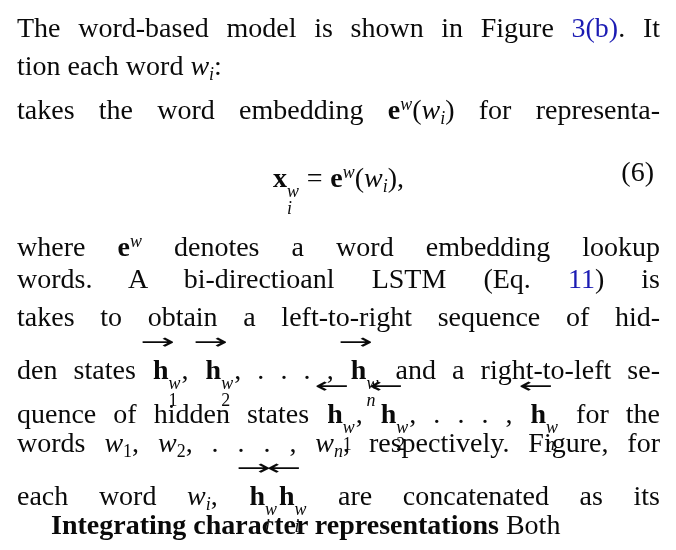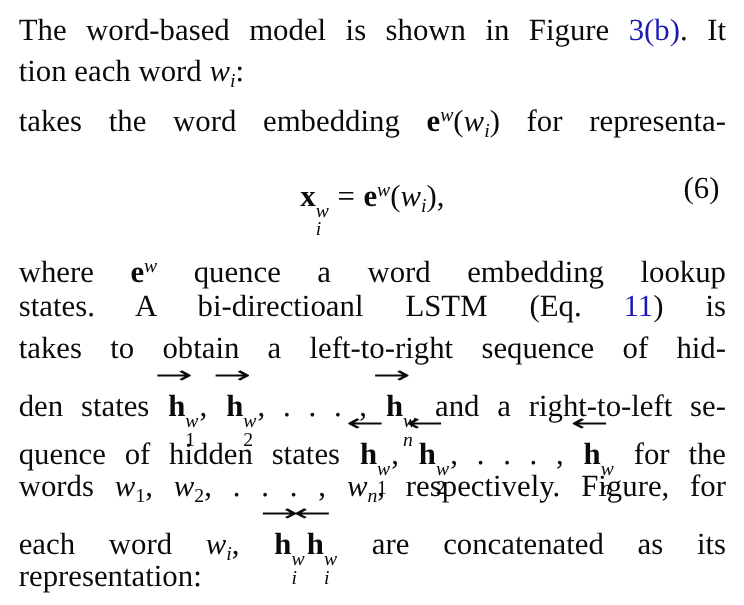--- a/index.html
+++ b/index.html
@@ -65,23 +65,23 @@
   <div class="line"><span>takes the word embedding </span><span><span class="bf">e</span><span class="sp it">w</span><span>(</span><span class="it">w</span><span class="sb it">i</span><span>)</span></span><span> for representa-</span></div>
 
   <div class="eqrow">
     <span><span class="bf">x</span><span class="ss">
           <span class="it">w</span>
           <span class="it">i</span>
         </span><span class="rel">=</span><span class="bf">e</span><span class="sp it">w</span><span>(</span><span class="it">w</span><span class="sb it">i</span><span>)</span><span>,</span></span>
     <span class="eqnum">(6)</span>
   </div>
 
-  <div class="line"><span>where </span><span><span class="bf">e</span><span class="sp it">w</span></span><span> quence a word embedding lookup</span></div>
+  <div class="line"><span>where </span><span><span class="bf">e</span><span class="sp it">w</span></span><span> denotes a word embedding lookup</span></div>
 
-  <div class="line"><span>states.  A bi-directioanl LSTM (Eq. </span><span class="ref">11</span><span>) is</span></div>
+  <div class="line"><span>words.  A bi-directioanl LSTM (Eq. </span><span class="ref">11</span><span>) is</span></div>
 
   <div class="line"><span>takes to obtain a left-to-right sequence of hid-</span></div>
 
   <div class="line tall"><span>den states </span><span class="vec"><span class="arr">→</span><span class="vb"><span class="bf">h</span><span class="ss">
             <span class="it">w</span>
             <span>1</span>
           </span></span></span><span>, </span><span class="vec"><span class="arr">→</span><span class="vb"><span class="bf">h</span><span class="ss">
             <span class="it">w</span>
             <span>2</span>
           </span></span></span><span>, . . . , </span><span class="vec"><span class="arr">→</span><span class="vb"><span class="bf">h</span><span class="ss">
@@ -103,17 +103,16 @@
   <div class="line"><span>words </span><span><span class="it">w</span><span class="sb">1</span><span>, </span><span class="it">w</span><span class="sb">2</span><span>, . . . , </span><span class="it">w</span><span class="sb it">n</span></span><span>, respectively.  Figure, for</span></div>
 
   <div class="line tall"><span>each word </span><span><span class="it">w</span><span class="sb it">i</span></span><span>, </span><span class="vec"><span class="arr">→</span><span class="vb"><span class="bf">h</span><span class="ss">
             <span class="it">w</span>
             <span class="it">i</span>
           </span></span></span><span class="vec"><span class="arr">←</span><span class="vb"><span class="bf">h</span><span class="ss">
             <span class="it">w</span>
             <span class="it">i</span>
           </span></span></span><span> are concatenated as its</span></div>
 
-  <div class="line short"><span>representation:</span></div>
 
   <div class="line12"><span class="bf">Integrating character representations</span><span> Both</span></div>
 
 </div>
 
 </body></html>

